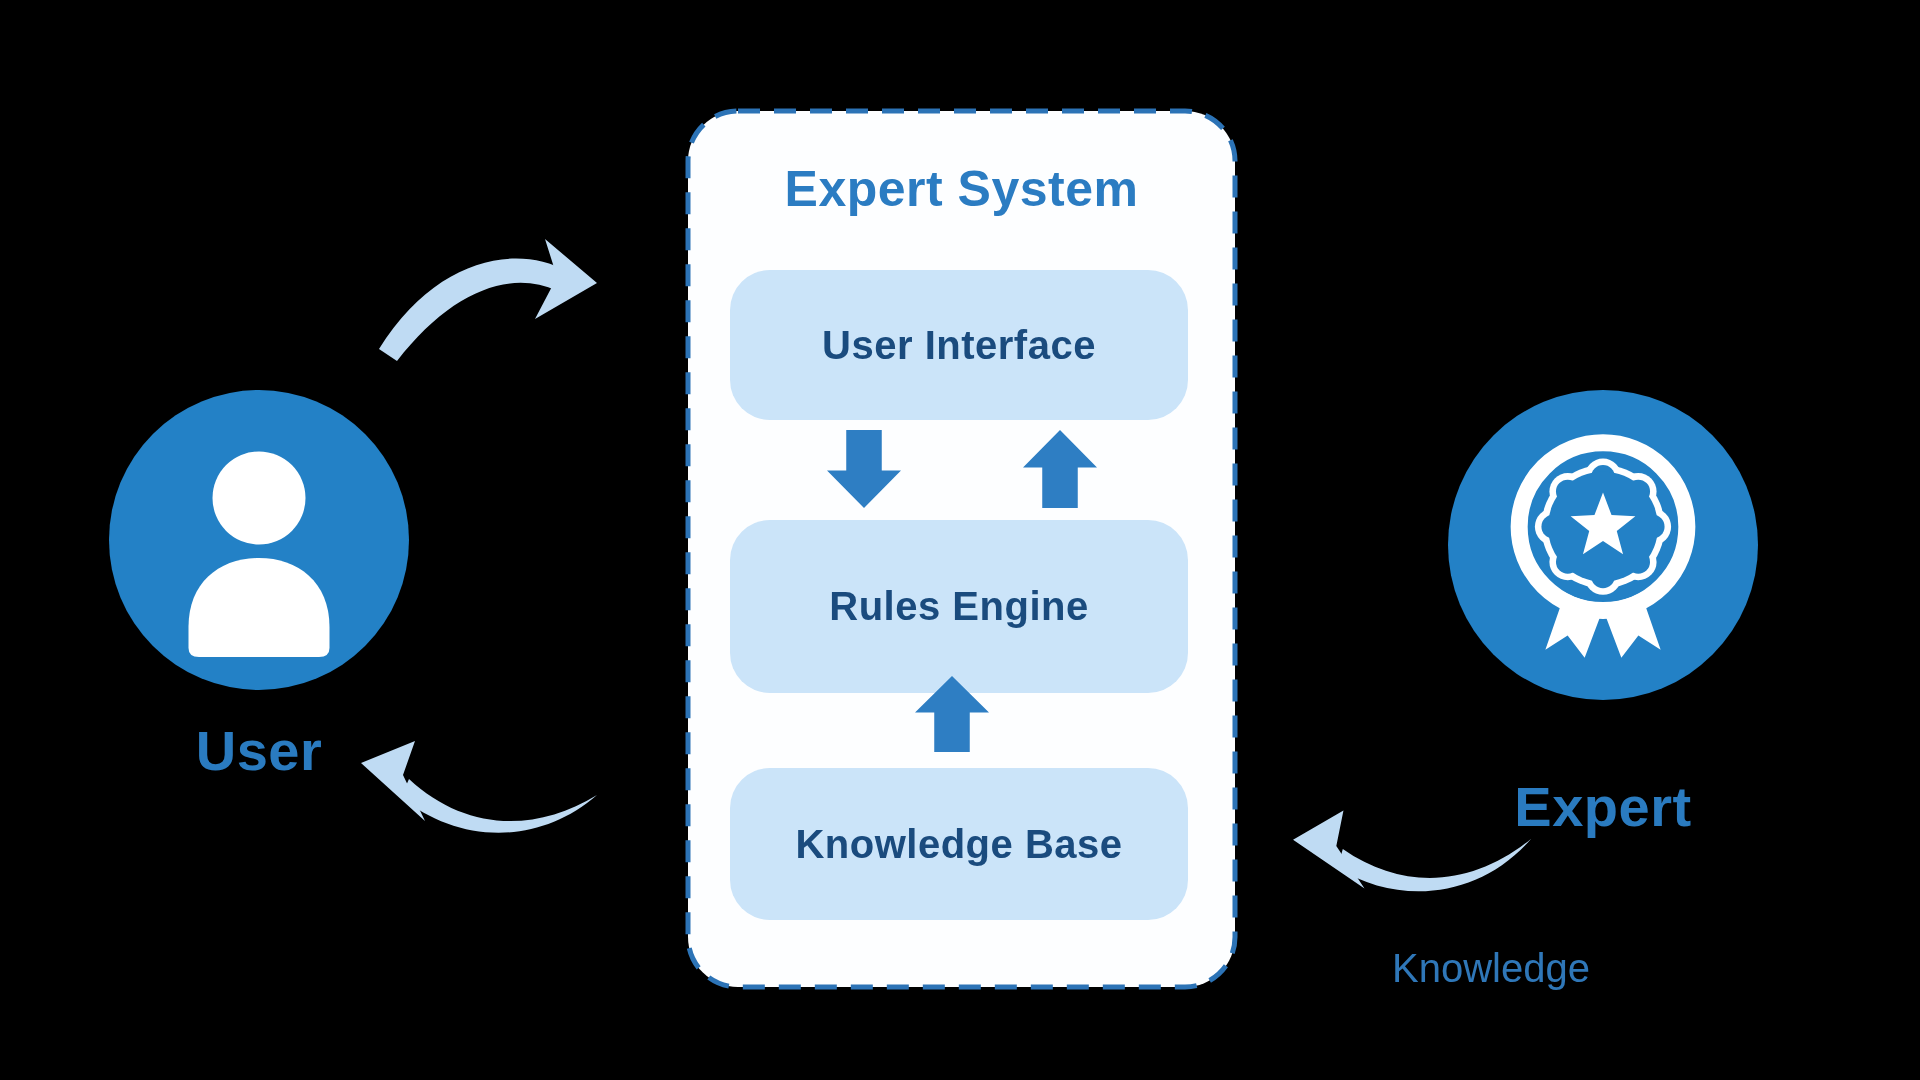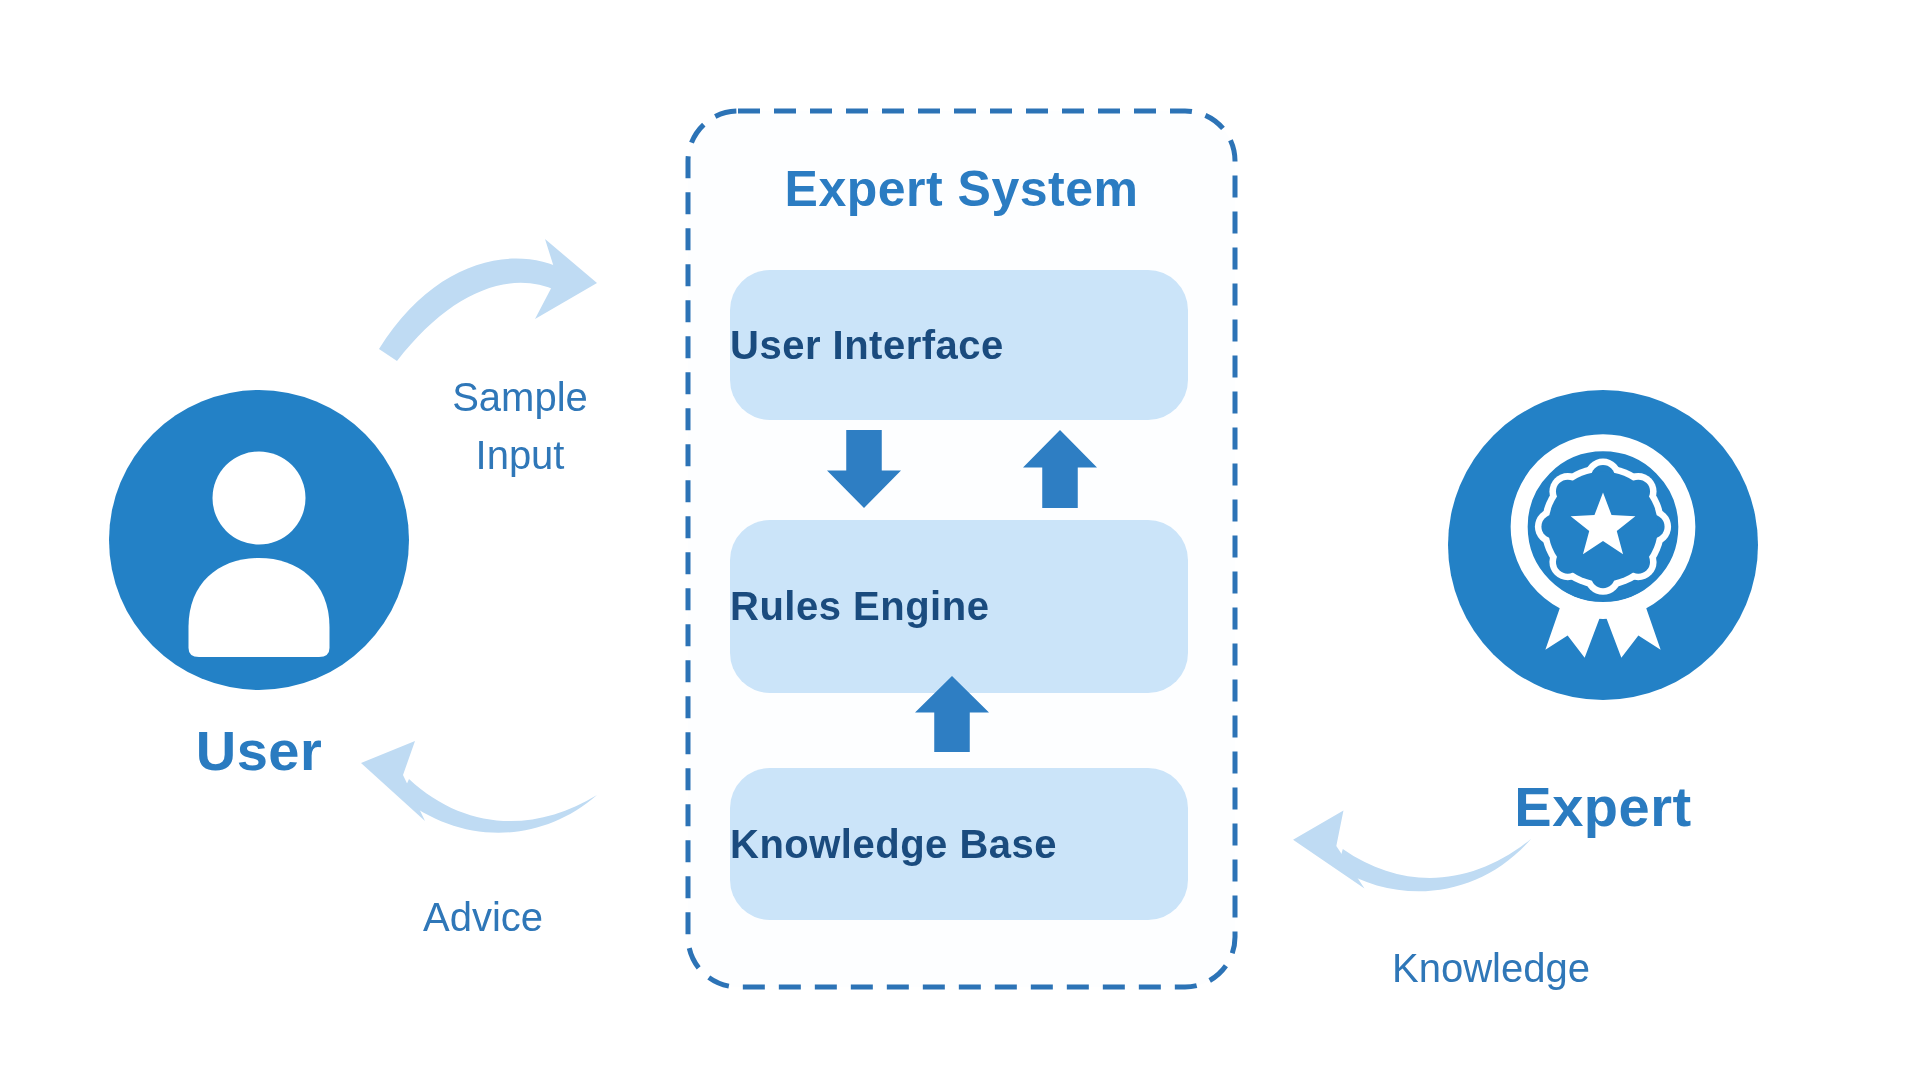--- a/index.html
+++ b/index.html
@@ -3,42 +3,42 @@
 <meta charset="utf-8">
 <style>
   html,body{margin:0;padding:0;}
   body{
     font-family:"Liberation Sans",sans-serif;
     background:#e3f0fa;
   }
   .canvas{
     position:relative;
     width:1920px;height:1080px;
-    background:#ffffff;
+    background:#000000;
     overflow:hidden;
   }
   .abs{position:absolute;}
 
   
   .panel-svg{left:685px;top:108px;}
 
   .panel-title{
     left:685px;top:160px;width:553px;
     text-align:center;
     font-size:50px;font-weight:700;
     color:#2b7cc2;
     letter-spacing:0.5px;
   }
 
   
   .comp-box{
     left:730px;width:458px;
     background:#cbe4f9;
     border-radius:40px;
-    display:flex;align-items:center;
+    display:flex;align-items:center;justify-content:center;
     color:#1a4b7e;
     font-size:40px;font-weight:700;
     letter-spacing:0.5px;
   }
   .box-ui{top:270px;height:150px;}
   .box-re{top:520px;height:173px;}
   .box-kb{top:768px;height:152px;}
 
   
   .block-arrow{background:#2e7ec3;}
@@ -157,27 +157,25 @@
       <path d="M100,60 L106.5,77.1 L124.7,78 L110.5,89.4 L115.3,107 L100,97 L84.7,107
                L89.5,89.4 L75.3,78 L93.5,77.1 Z" fill="#ffffff"></path>
     </svg>
   </div>
   <div class="abs actor-label expert-label">Expert</div>
 
   <svg class="abs swoosh sw-sample" width="250" height="145" viewBox="0 0 250 145">
     <path d="M14,124 C70,34 150,18 202,46 L192,66 C146,44 86,66 32,136 Z"></path>
     <path d="M232,58 L180,14 L192,52 L170,94 Z"></path>
   </svg>
-  <div class="abs flow-label lbl-sample">Sample Input</div>
 
   <svg class="abs swoosh sw-advice" width="250" height="115" viewBox="0 0 250 115">
     <path d="M6,28 L60,6 L48,40 L70,86 Z"></path>
     <path d="M54,44 C110,96 180,98 242,60 C182,112 102,108 46,62 Z"></path>
   </svg>
-  <div class="abs flow-label lbl-advice">Advice</div>
 
   <svg class="abs swoosh sw-knowledge" width="250" height="115" viewBox="0 0 250 115">
     <path d="M6,28 L60,6 L48,40 L70,86 Z"></path>
     <path d="M54,44 C110,96 180,98 242,60 C182,112 102,108 46,62 Z"></path>
   </svg>
   <div class="abs flow-label lbl-knowledge">Knowledge</div>
 
 </div>
 
 </body></html>

